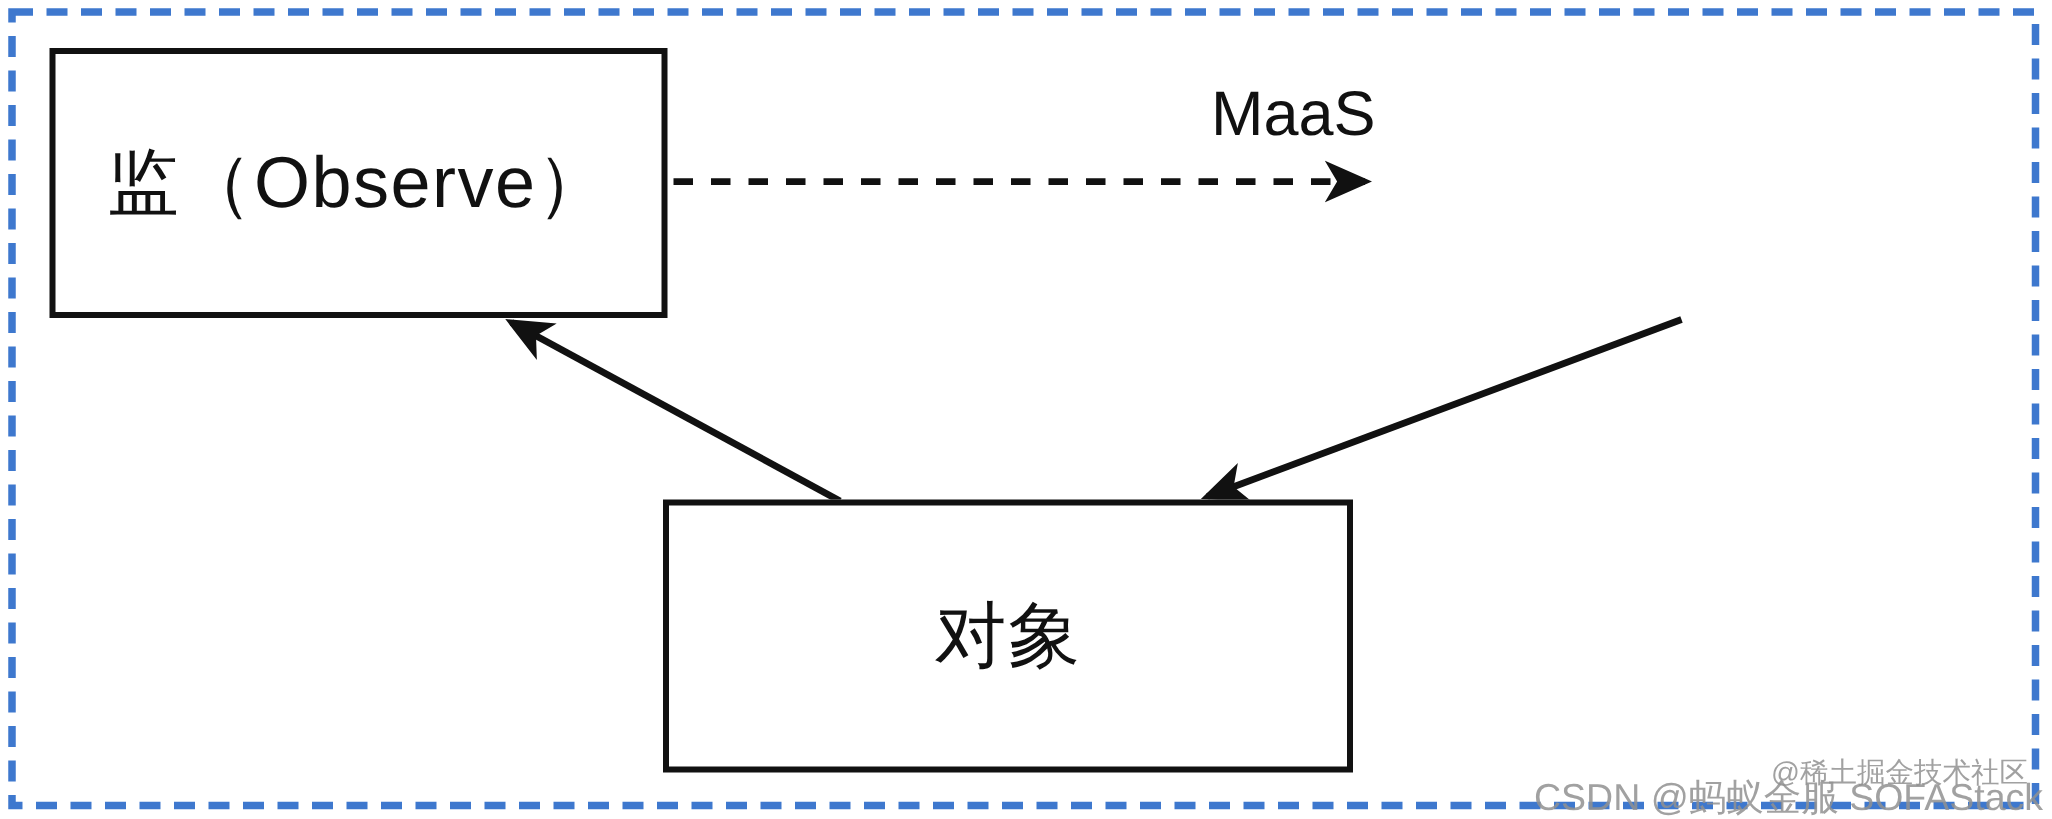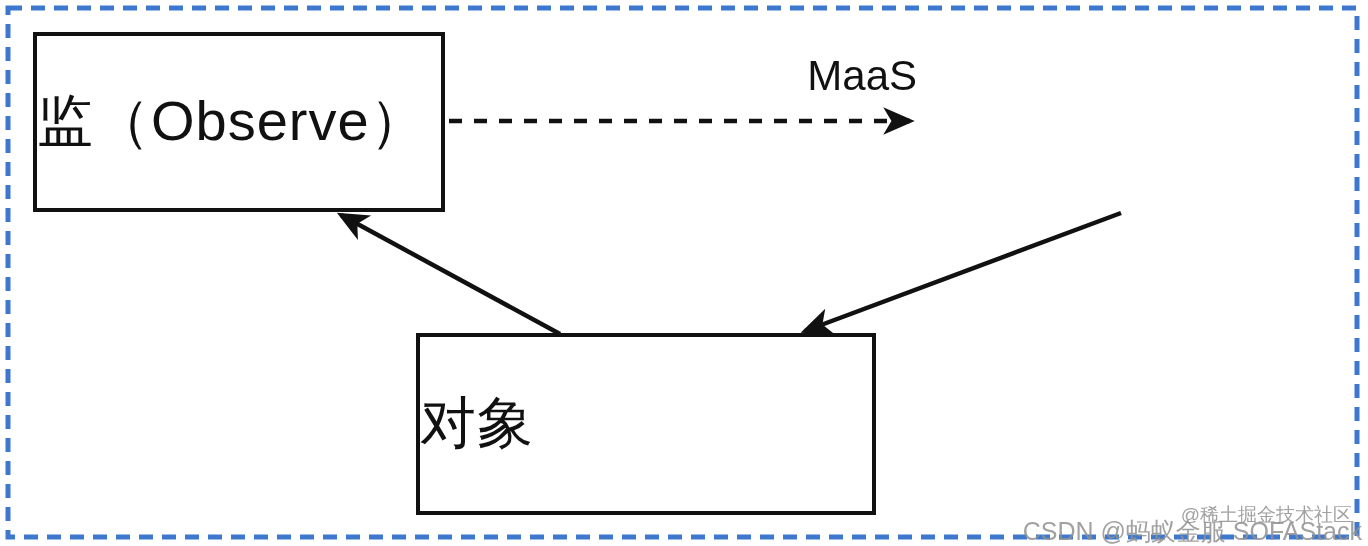--- a/index.html
+++ b/index.html
@@ -21,28 +21,29 @@
     width: 1368px;
     height: 546px;
   }
   .node {
     position: absolute;
     box-sizing: border-box;
     border: 4px solid #111111;
     background: #ffffff;
     display: flex;
     align-items: center;
+    justify-content: center;
     color: #111111;
-    font-size: 56px;
+    font-size: 48px;
     letter-spacing: 1px;
     white-space: nowrap;
   }
   .node-observe { left: 33px;  top: 32px;  width: 412px; height: 180px; }
   .node-ops     { left: 922px; top: 31px;  width: 408px; height: 181px; }
-  .node-object  { left: 416px; top: 333px; width: 460px; height: 182px; }
+  .node-object  { left: 442px; top: 333px; width: 460px; height: 182px; }
 
   .edge-label {
     position: absolute;
     left: 447px;
     top: 52px;
     width: 470px;
     text-align: right;
     font-size: 42px;
     color: #111111;
   }

